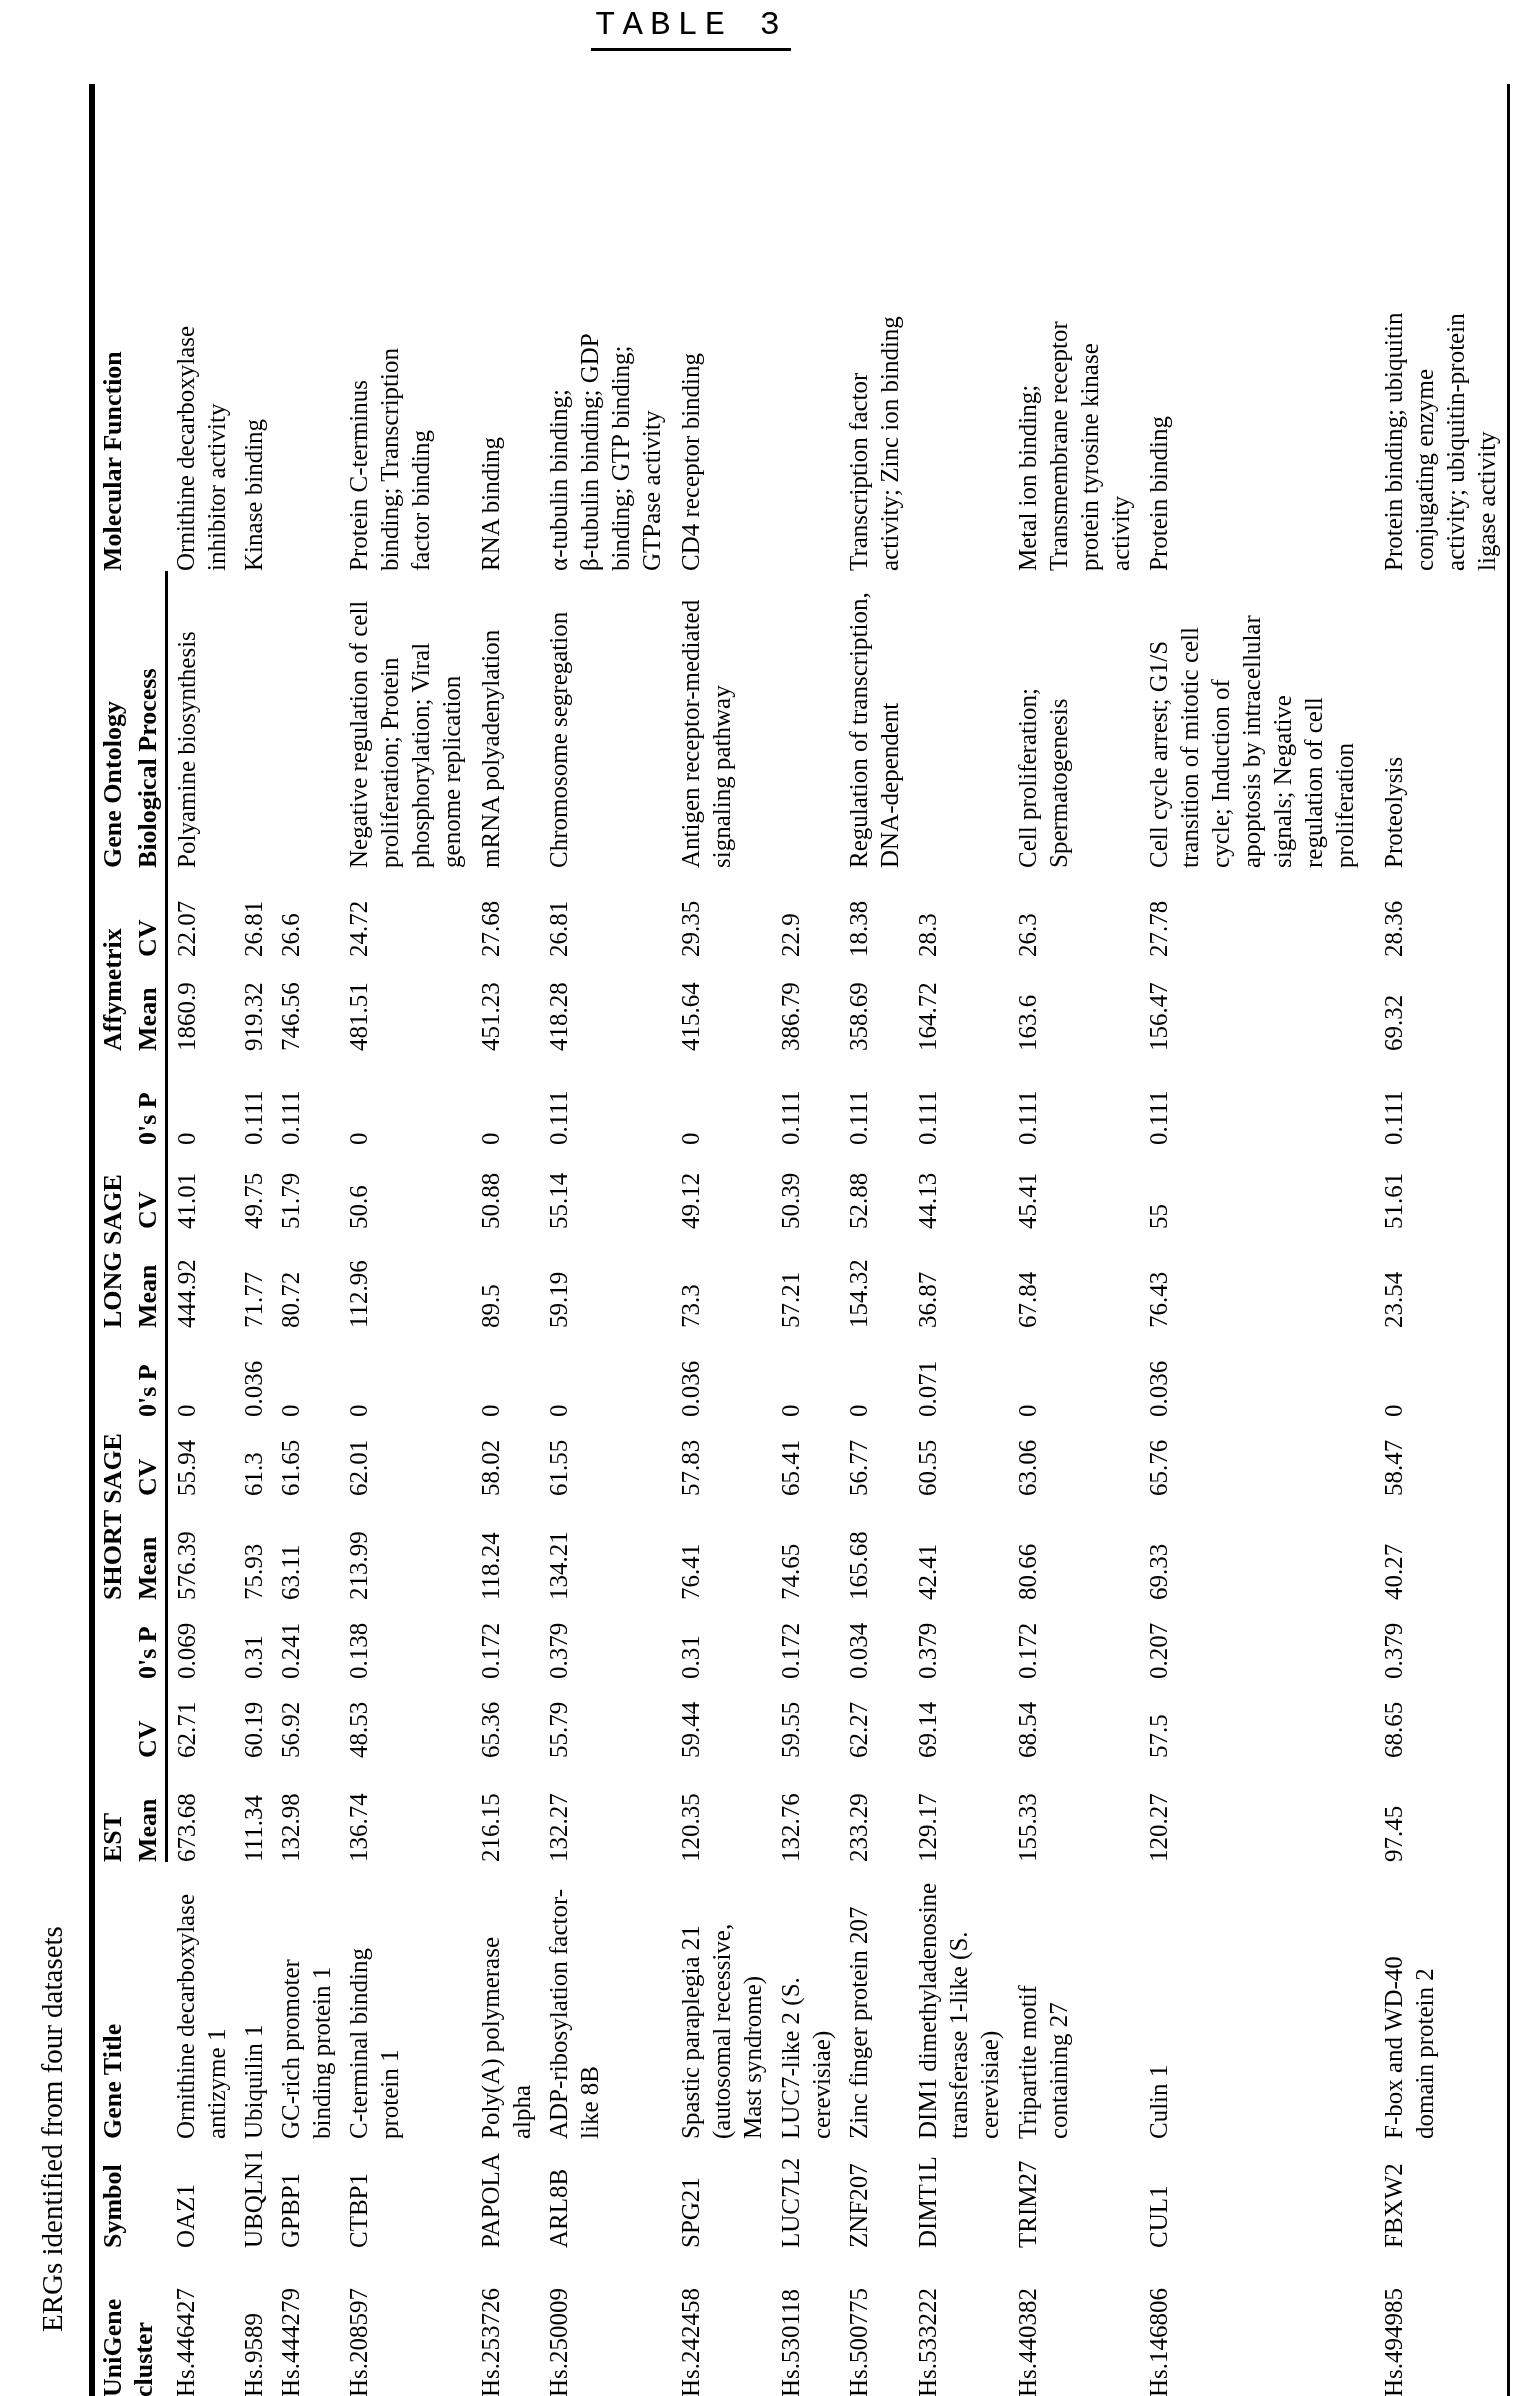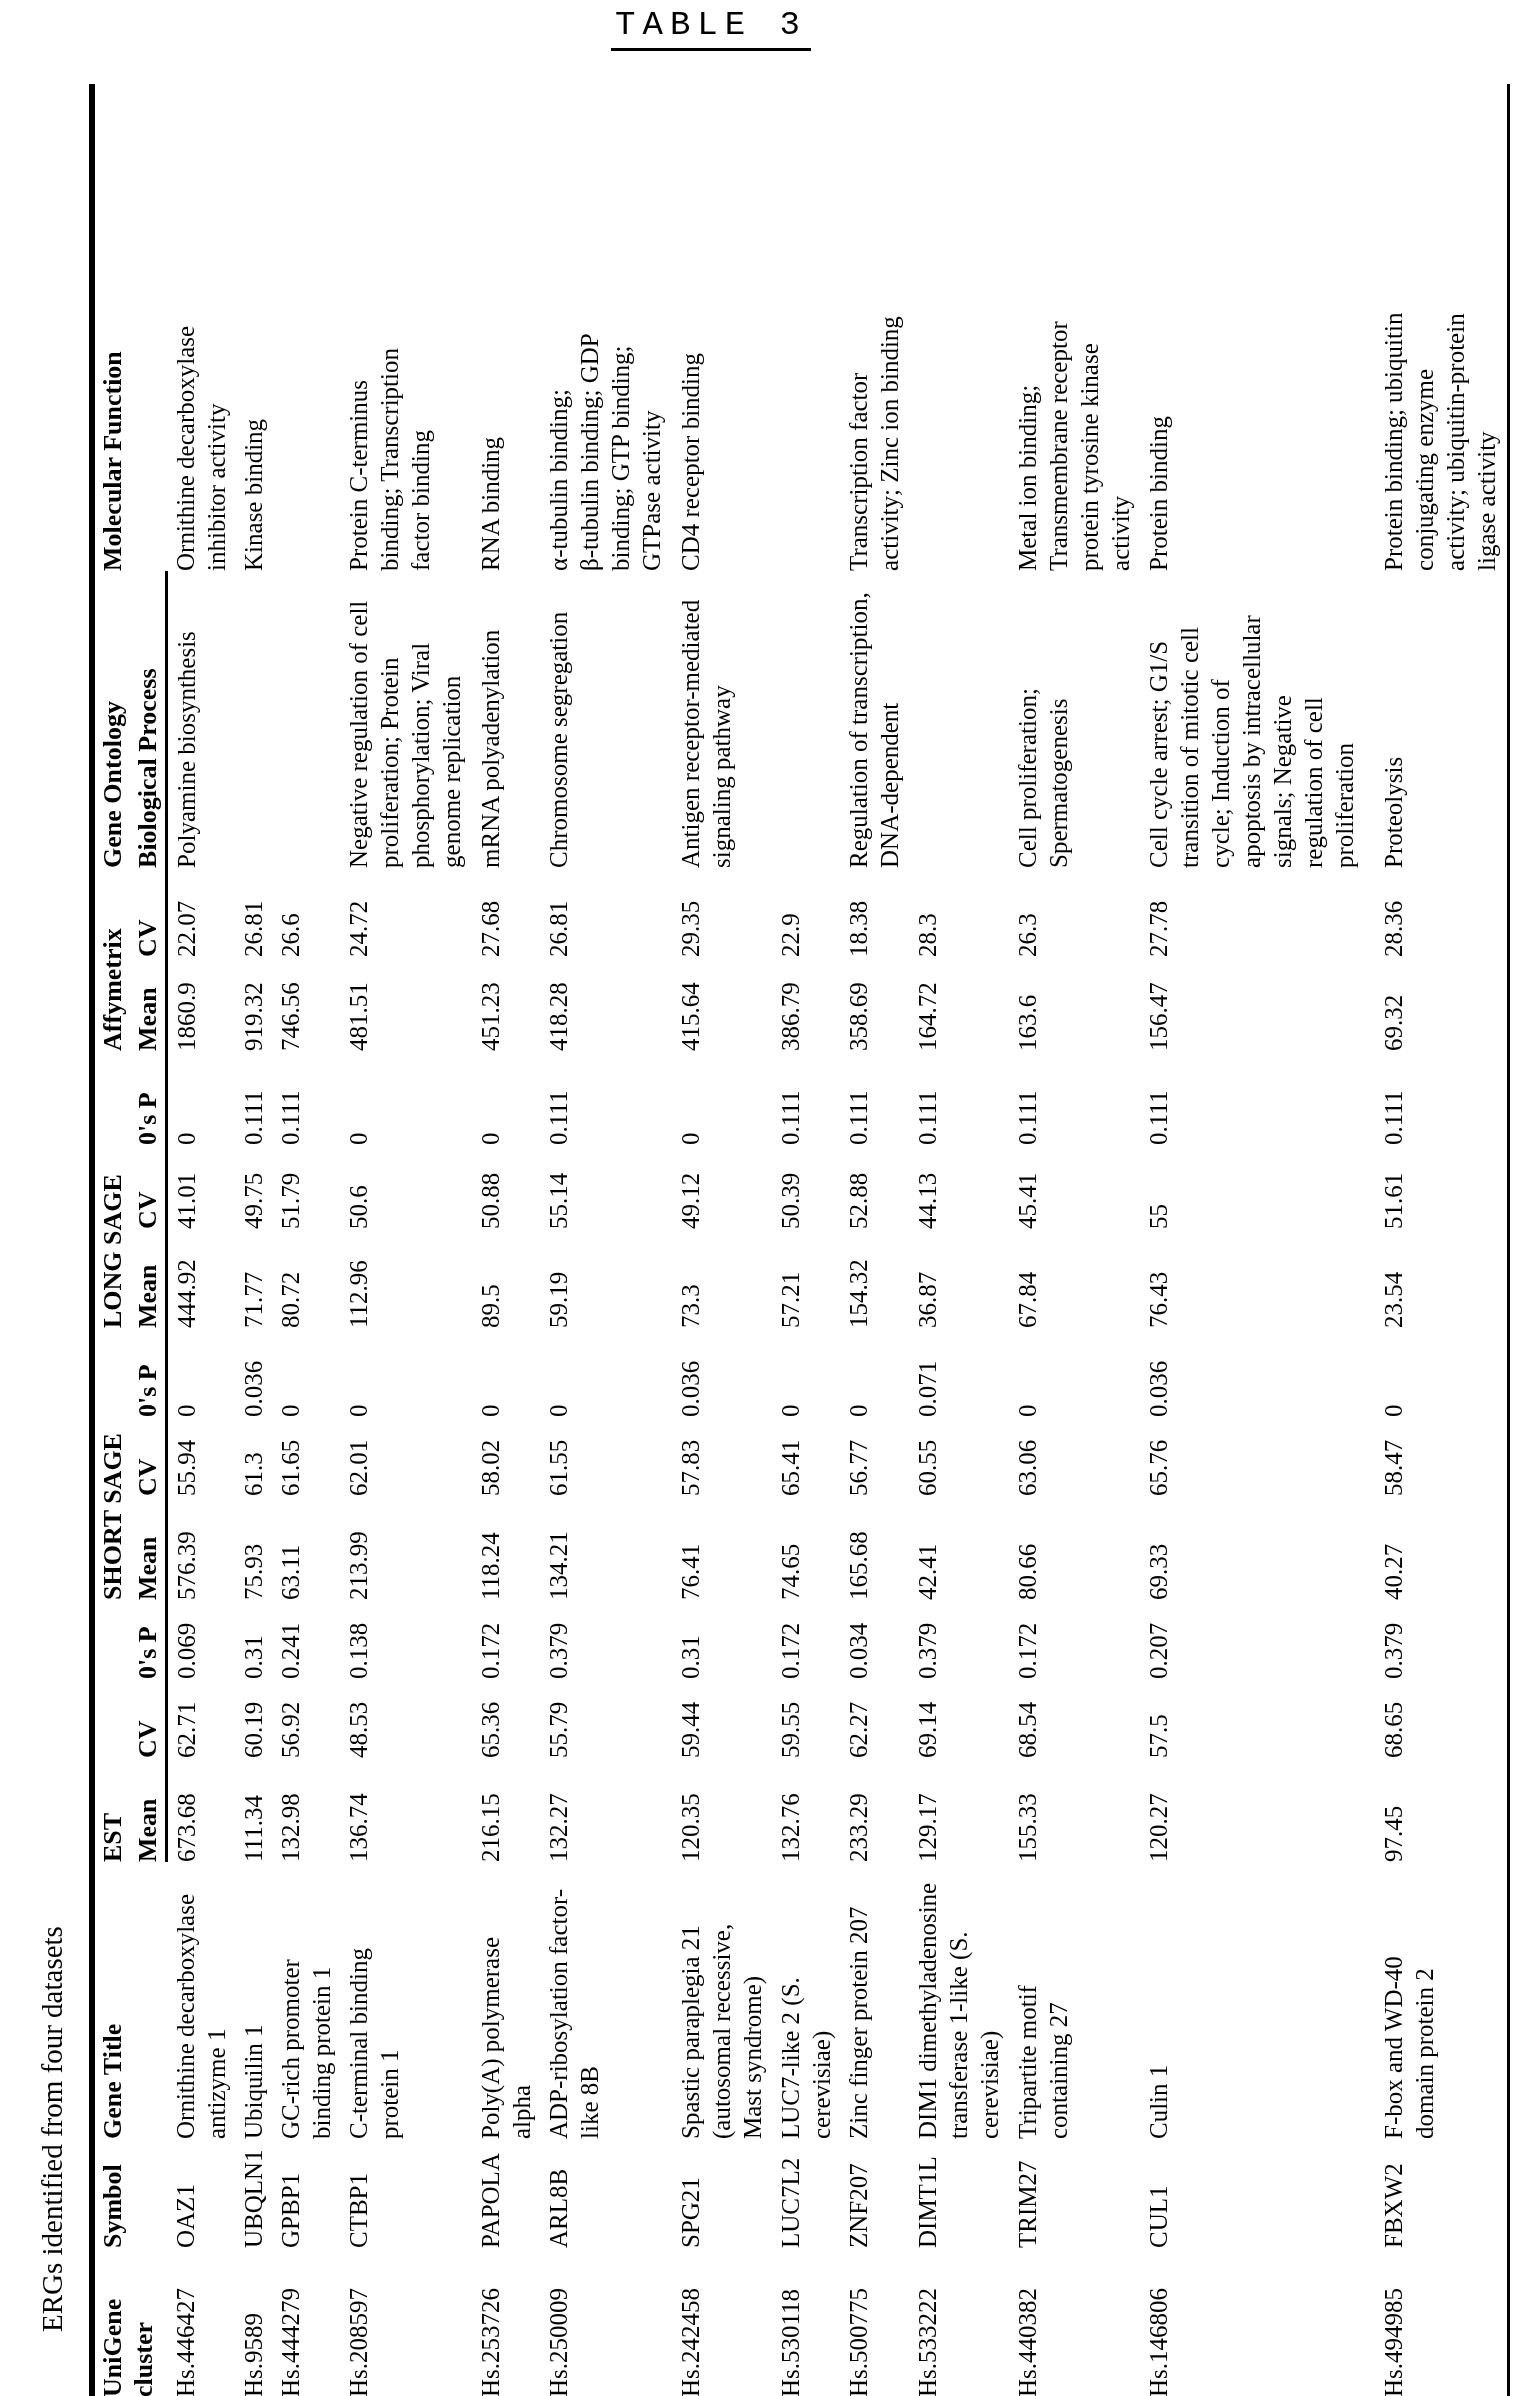--- a/index.html
+++ b/index.html
@@ -1,21 +1,21 @@
 <!DOCTYPE html>
 <html><head>
 <meta charset="utf-8">
 <style>
   html,body{margin:0;padding:0;background:#e8e8e8;}
   .page{
     position:relative;width:1520px;height:2397px;background:#ffffff;
     overflow:hidden;color:#000;
     font-family:"Liberation Serif","DejaVu Serif",serif;
   }
-  .title-wrap{position:absolute;top:6px;left:0;width:1382px;text-align:center;padding-left:20px;}
+  .title-wrap{position:absolute;top:6px;left:0;width:1382px;text-align:center;}
   .page-title{
     display:inline-block;font-family:"Liberation Mono","DejaVu Sans Mono",monospace;
     font-size:34px;letter-spacing:7px;border-bottom:3px solid #000;padding:0 4px 4px 4px;
   }
   .caption{
     position:absolute;left:36px;top:2332px;transform:rotate(-90deg);transform-origin:0 0;
     font-size:29px;white-space:nowrap;
   }
   .table-rot{
     position:absolute;left:89px;top:84px;width:2313px;height:1421px;

